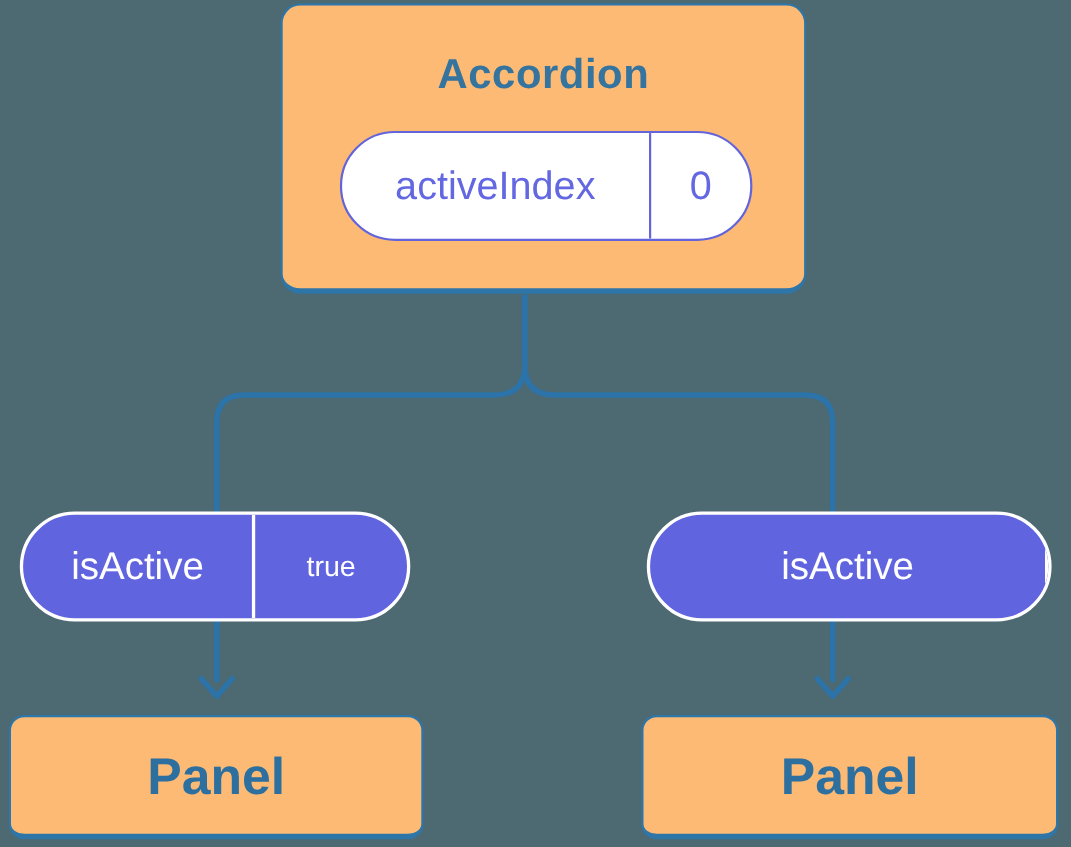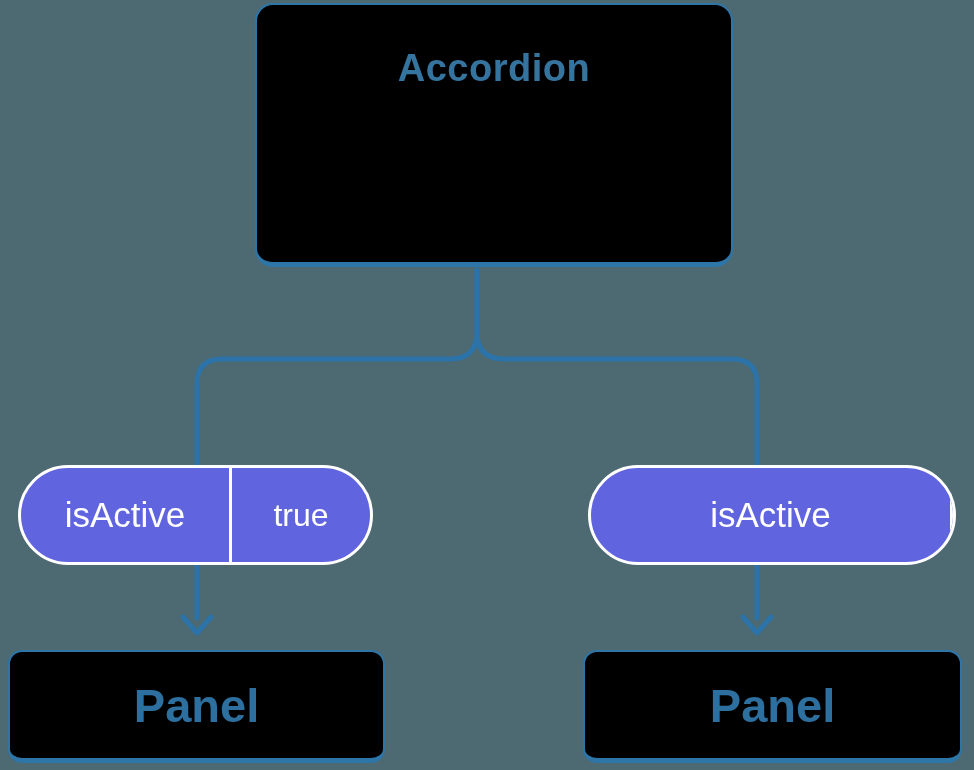--- a/index.html
+++ b/index.html
@@ -15,21 +15,21 @@
     font-family: "Liberation Sans", sans-serif;
   }
   .connector-svg {
     position: absolute;
     inset: 0;
     z-index: 1;
   }
   .node-card {
     position: absolute;
     box-sizing: border-box;
-    background: #000000;
+    background: #fdba74;
     border: 2px solid #2e75a8;
     border-bottom-width: 5px;
     z-index: 2;
   }
   .root-card {
     left: 255px;
     top: 3px;
     width: 478px;
     height: 264px;
     border-radius: 18px;
@@ -103,21 +103,21 @@
     color: #ffffff;
   }
   .prop-pill .pill-divider {
     width: 3px;
     background: #ffffff;
   }
   .prop-pill .pill-value {
     display: flex;
     align-items: center;
     justify-content: center;
-    font-size: 32px;
+    font-size: 26px;
     color: #ffffff;
   }
   .prop-pill.left  .pill-value { width: 138px; }
   .prop-pill.right .pill-value { width: 151px; }
   .panel-card {
     top: 650px;
     height: 113px;
     border-radius: 14px;
     display: flex;
     align-items: center;
@@ -138,20 +138,25 @@
     <g stroke="#2b73a8" stroke-width="5" fill="none" stroke-linecap="round" stroke-linejoin="round">
       <path d="M477,270 L477,332 Q477,359 450,359 L222,359 Q197,359 197,384 L197,618"></path>
       <path d="M477,270 L477,332 Q477,359 504,359 L732,359 Q757,359 757,384 L757,618"></path>
       <path d="M183,617 L197,633 L211,617"></path>
       <path d="M743,617 L757,633 L771,617"></path>
     </g>
   </svg>
 
   <div class="node-card root-card">
     <div class="root-title">Accordion</div>
+    <div class="state-pill">
+      <div class="pill-label">activeIndex</div>
+      <div class="pill-divider"></div>
+      <div class="pill-value">0</div>
+    </div>
   </div>
 
   <div class="prop-pill left">
     <div class="pill-label">isActive</div>
     <div class="pill-divider"></div>
     <div class="pill-value">true</div>
   </div>
 
   <div class="prop-pill right">
     <div class="pill-label">isActive</div>

